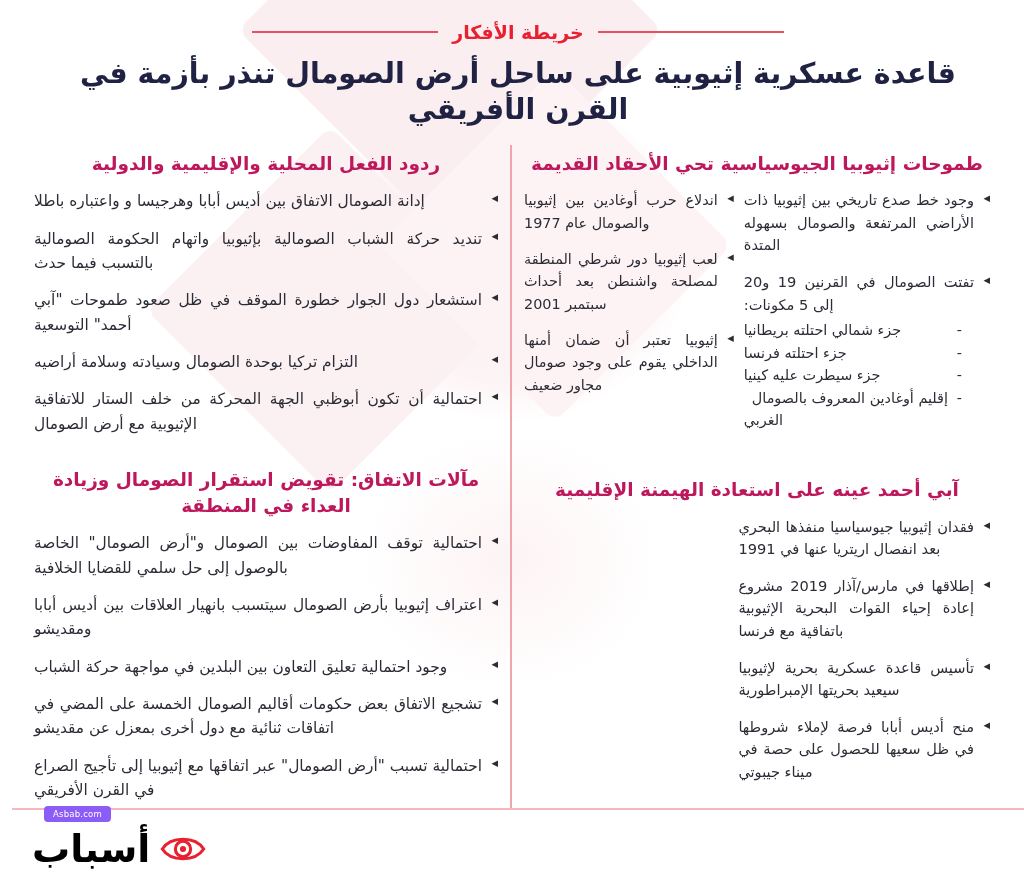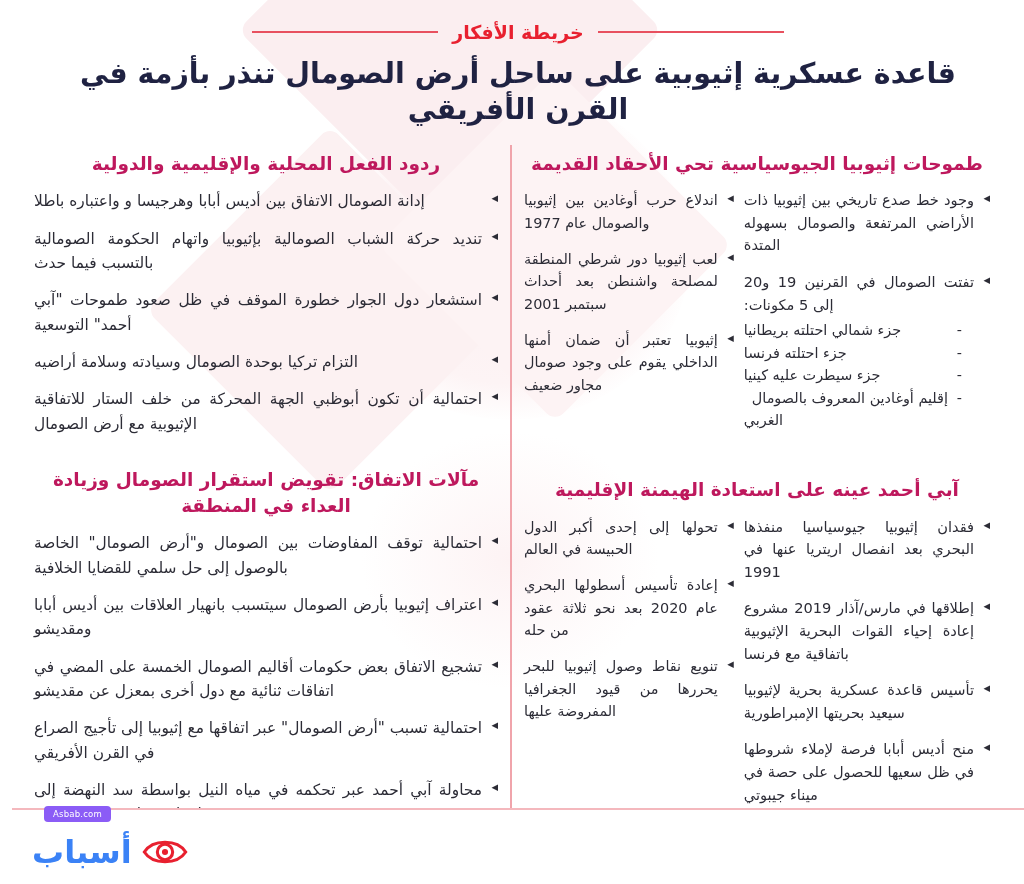--- a/index.html
+++ b/index.html
@@ -222,22 +222,22 @@
     position: absolute;
     right: auto;
     left: 20px;
     bottom: 16px;
     display: flex;
     flex-direction: row-reverse;
     align-items: center;
     gap: 10px;
   }
   .logo-word {
-    color: #3b82f6;
-    font-size: 32px;
+    color: #000000;
+    font-size: 38px;
     font-weight: bold;
     line-height: 1;
     letter-spacing: -1px;
   }
   .logo-eye {
     width: 46px; height: 30px;
     position: relative;
   }
   .logo-tag {
     position: absolute;
@@ -316,27 +316,20 @@
 
         <div class="subcol-outer">
           <ul class="bullets">
             <li>فقدان إثيوبيا جيوسياسيا منفذها البحري بعد انفصال اريتريا عنها في 1991</li>
             <li>إطلاقها في مارس/آذار 2019 مشروع إعادة إحياء القوات البحرية الإثيوبية باتفاقية مع فرنسا</li>
             <li>تأسيس قاعدة عسكرية بحرية لإثيوبيا سيعيد بحريتها الإمبراطورية</li>
             <li>منح أديس أبابا فرصة لإملاء شروطها في ظل سعيها للحصول على حصة في ميناء جيبوتي</li>
           </ul>
         </div>
 
-        <div class="subcol-inner">
-          <ul class="bullets">
-            <li>تحولها إلى إحدى أكبر الدول الحبيسة في العالم</li>
-            <li>إعادة تأسيس أسطولها البحري عام 2020 بعد نحو ثلاثة عقود من حله</li>
-            <li>تنويع نقاط وصول إثيوبيا للبحر يحررها من قيود الجغرافيا المفروضة عليها</li>
-          </ul>
-        </div>
 
       </div>
     </div>
 
     <div class="col left-col">
 
       <div class="sec-head">ردود الفعل المحلية والإقليمية والدولية</div>
 
       <ul class="bullets">
         <li>إدانة الصومال الاتفاق بين أديس أبابا وهرجيسا و واعتباره باطلا</li>
@@ -346,20 +339,21 @@
         <li>احتمالية أن تكون أبوظبي الجهة المحركة من خلف الستار للاتفاقية الإثيوبية مع أرض الصومال</li>
       </ul>
 
       <div class="sec-gap-left"></div>
 
       <div class="sec-head">مآلات الاتفاق: تقويض استقرار الصومال وزيادة العداء في المنطقة</div>
 
       <ul class="bullets">
         <li>احتمالية توقف المفاوضات بين الصومال و"أرض الصومال" الخاصة بالوصول إلى حل سلمي للقضايا الخلافية</li>
         <li>اعتراف إثيوبيا بأرض الصومال سيتسبب بانهيار العلاقات بين أديس أبابا ومقديشو</li>
+        <li>وجود احتمالية تعليق التعاون بين البلدين في مواجهة حركة الشباب</li>
         <li>تشجيع الاتفاق بعض حكومات أقاليم الصومال الخمسة على المضي في اتفاقات ثنائية مع دول أخرى بمعزل عن مقديشو</li>
         <li>احتمالية تسبب "أرض الصومال" عبر اتفاقها مع إثيوبيا إلى تأجيج الصراع في القرن الأفريقي</li>
         <li>محاولة آبي أحمد عبر تحكمه في مياه النيل بواسطة سد النهضة إلى ابتزاز جيرانه وتوسيع نفوذه</li>
       </ul>
     </div>
 
   </div>
 
   <div class="footer">
     <div class="logo-group">

